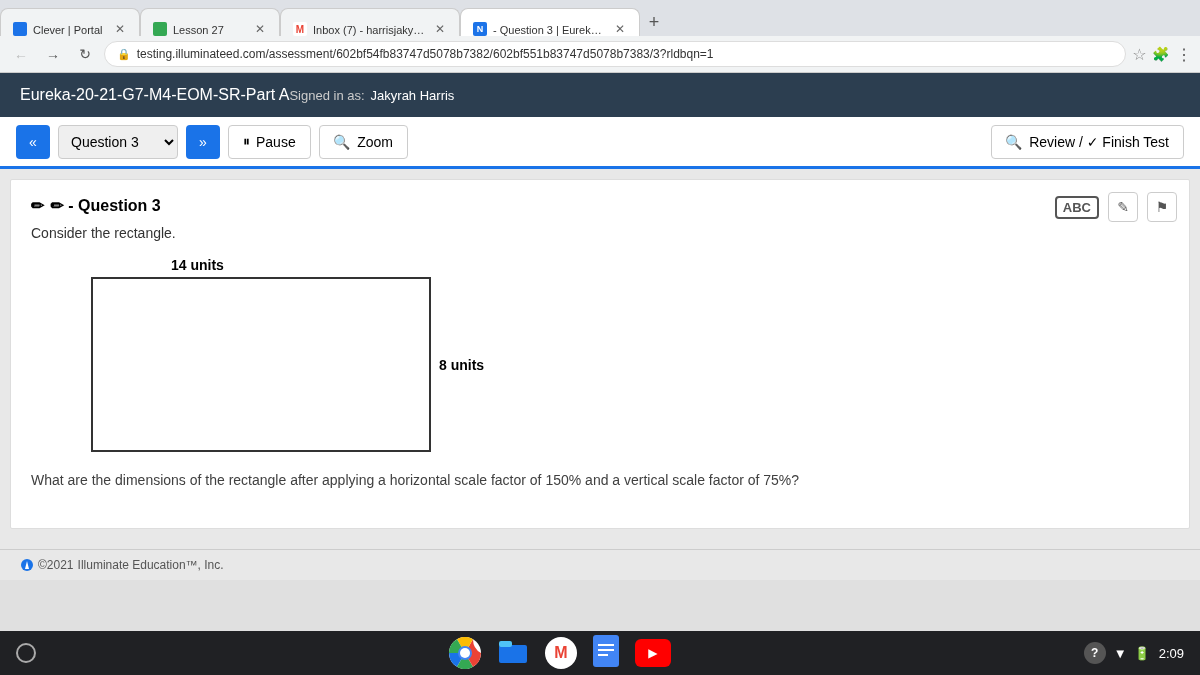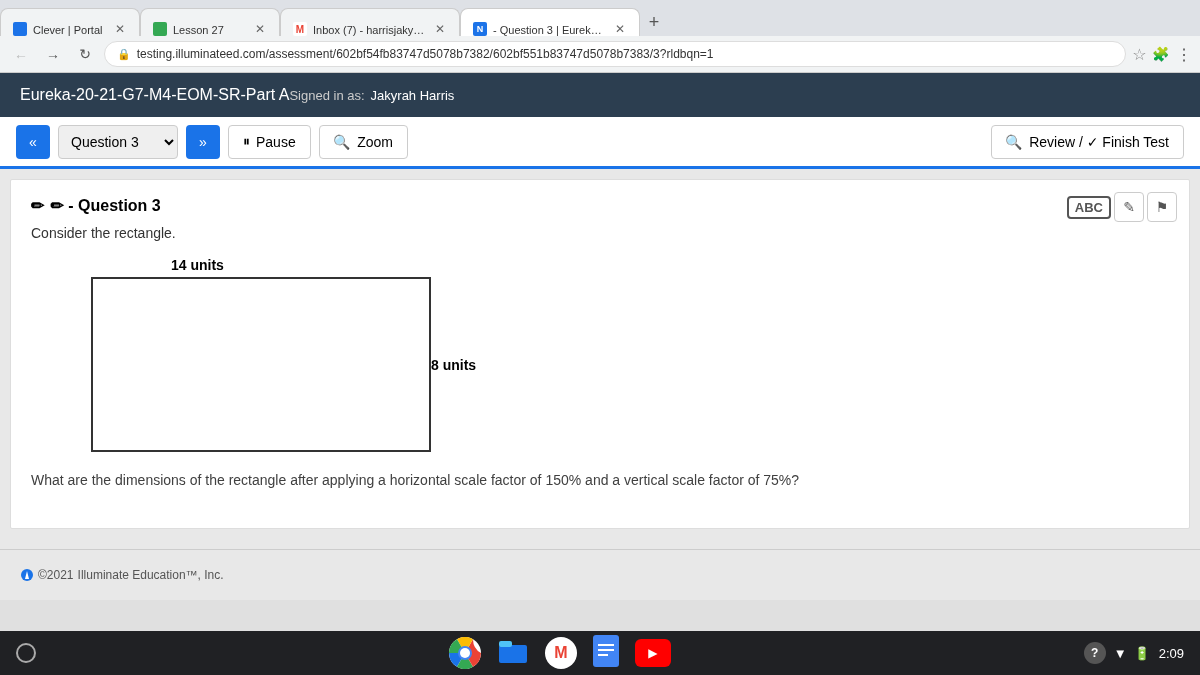--- a/index.html
+++ b/index.html
@@ -188,21 +188,21 @@
       padding: 16px 20px;
       min-height: 350px;
       position: relative;
     }
     .card-toolbar {
       position: absolute;
       top: 12px;
       right: 12px;
       display: flex;
       align-items: center;
-      gap: 3px;
+      gap: 9px;
     }
     .abc-badge {
       border: 2px solid #555;
       border-radius: 4px;
       padding: 2px 6px;
       font-size: 13px;
       font-weight: bold;
       color: #555;
       cursor: pointer;
     }
@@ -237,42 +237,42 @@
     }
     .dim-label-top {
       font-size: 14px;
       font-weight: bold;
       margin-left: 80px;
       margin-bottom: 4px;
     }
     .rect-row {
       display: flex;
       align-items: center;
-      gap: 0;
+      gap: 8px;
     }
     .rectangle {
       width: 340px;
       height: 175px;
       border: 2px solid #333;
       background: #fff;
     }
     .dim-label-right {
       font-size: 14px;
       font-weight: bold;
     }
     .question-text {
       font-size: 14px;
       color: #404040;
       margin-top: 8px;
     }
 
     
     .footer {
       background: #e8e8e8;
-      padding: 18px 20px;
+      padding: 8px 20px;
       font-size: 12px;
       color: #555;
       display: flex;
       align-items: center;
       gap: 4px;
       border-top: 1px solid #ccc;
     }
     .footer-logo {
       width: 14px;
       height: 14px;

